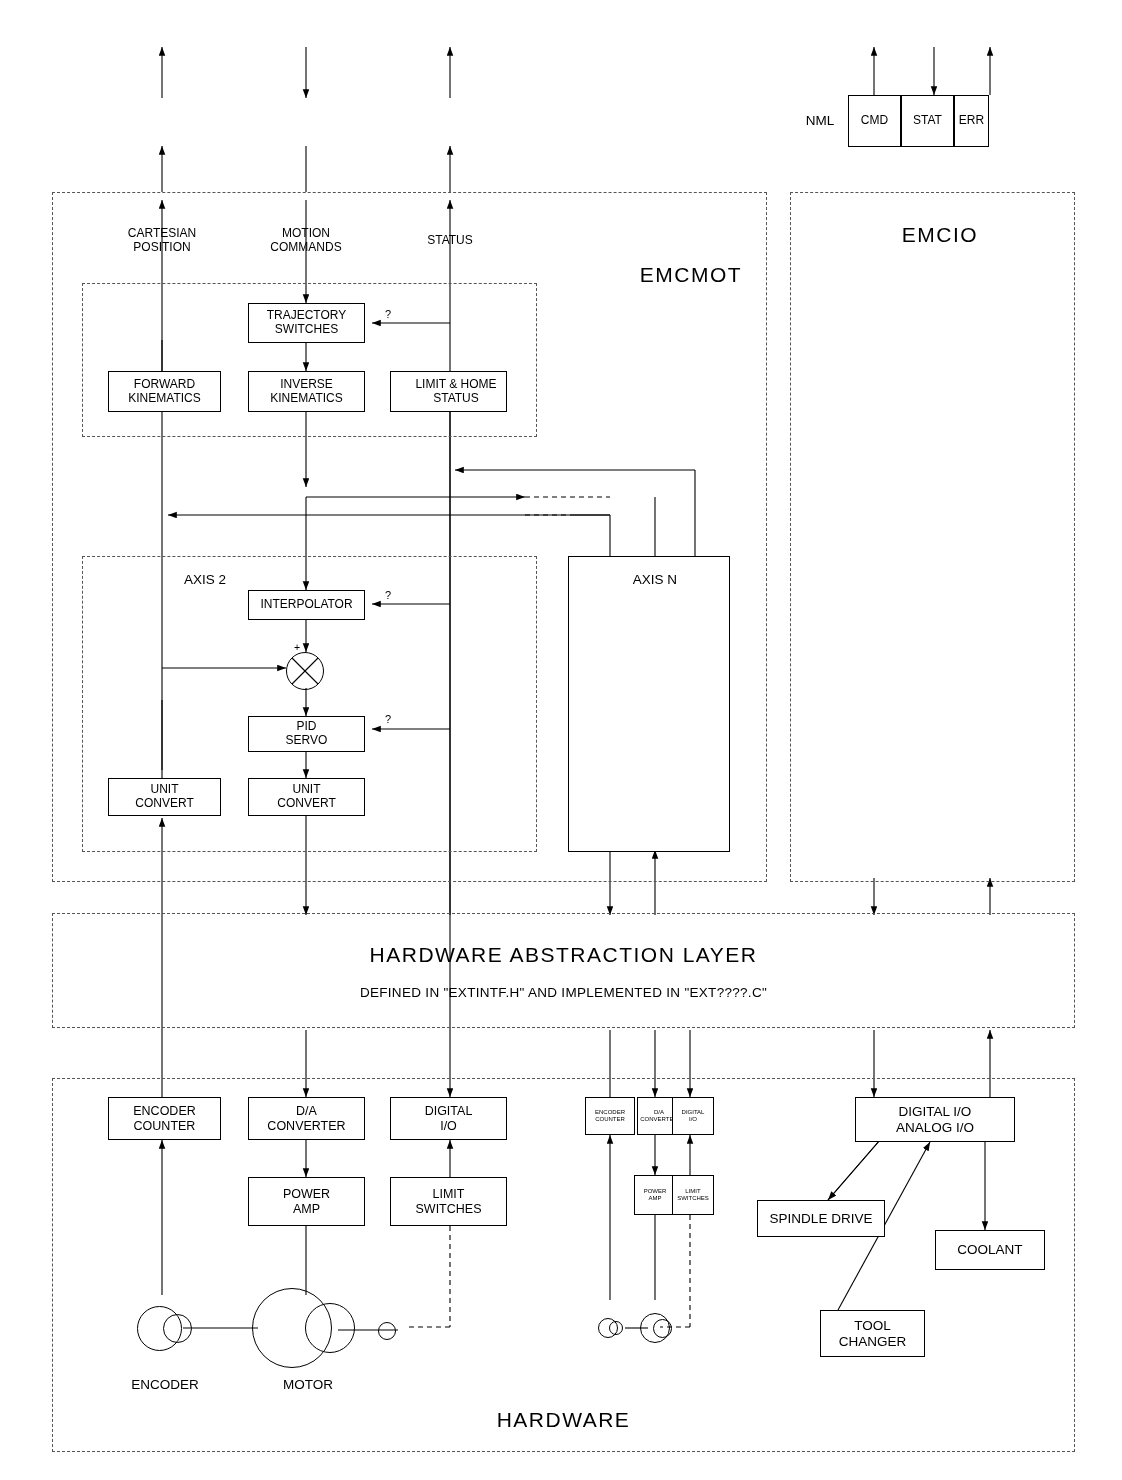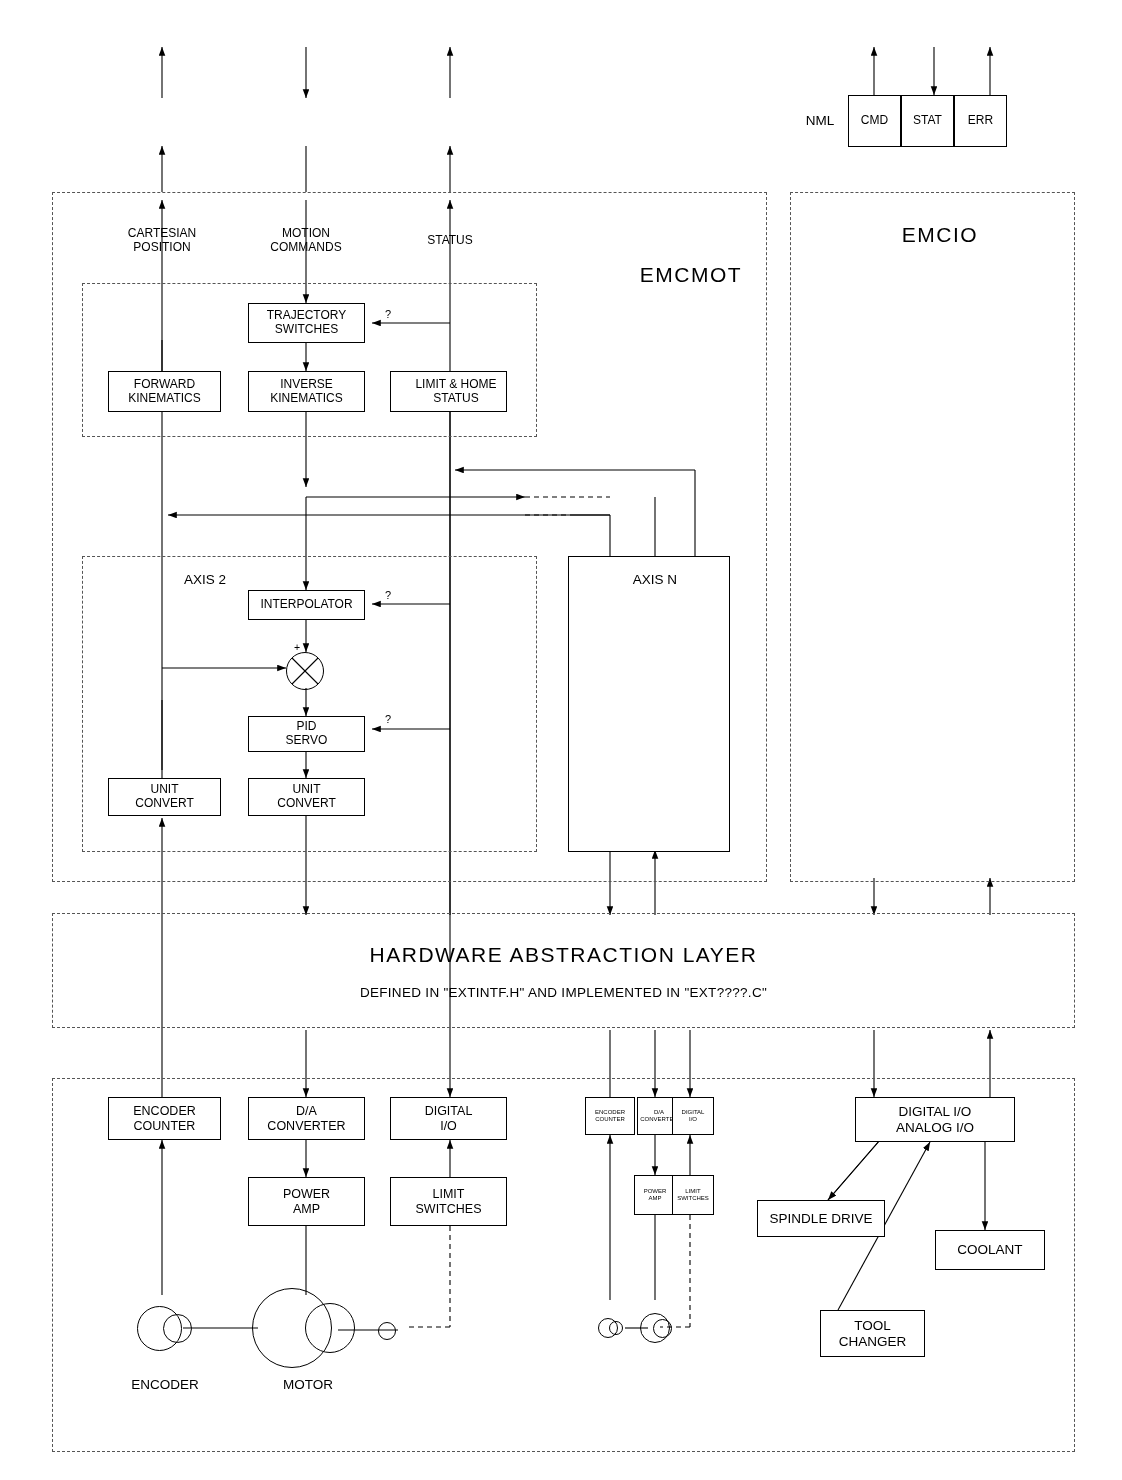--- a/index.html
+++ b/index.html
@@ -139,21 +139,21 @@
   <div class="dashed" style="left:82px;top:283px;width:455px;height:154px;"></div>
   <div class="dashed" style="left:82px;top:556px;width:455px;height:296px;"></div>
   <div class="dashed" style="left:52px;top:913px;width:1023px;height:115px;"></div>
   <div class="dashed" style="left:52px;top:1078px;width:1023px;height:374px;"></div>
   <div class="box" style="left:568px;top:556px;width:162px;height:296px;background:#fff;"></div>
 
 
   <div class="lbl t13" style="left:790px;top:113px;width:60px;">NML</div>
   <div class="box t11" style="left:848px;top:95px;width:53px;height:52px;">CMD</div>
   <div class="box t11" style="left:901px;top:95px;width:53px;height:52px;">STAT</div>
-  <div class="box t11" style="left:954px;top:95px;width:53px;height:52px;">ERR</div>
+  <div class="box t11" style="left:954px;top:95px;width:35px;height:52px;">ERR</div>
 
   <div class="lbl t21" style="left:581px;top:222px;width:220px;margin-top:40px;">EMCMOT</div>
   <div class="lbl t21" style="left:850px;top:222px;width:180px;">EMCIO</div>
 
   <div class="lbl t11" style="left:102px;top:226px;width:120px;">CARTESIAN
 POSITION</div>
   <div class="lbl t11" style="left:246px;top:226px;width:120px;">MOTION
 COMMANDS</div>
   <div class="lbl t11" style="left:400px;top:233px;width:100px;">STATUS</div>
 
@@ -232,14 +232,15 @@
   <div class="circ" style="left:640px;top:1313px;width:30px;height:30px;"></div>
   <div class="circ" style="left:653px;top:1319px;width:19px;height:19px;"></div>
 
   <div class="box t13" style="left:855px;top:1097px;width:160px;height:45px;white-space:pre-line;">DIGITAL I/O
 ANALOG I/O</div>
   <div class="box t13" style="left:757px;top:1200px;width:128px;height:37px;">SPINDLE DRIVE</div>
   <div class="box t13" style="left:935px;top:1230px;width:110px;height:40px;">COOLANT</div>
   <div class="box t13" style="left:820px;top:1310px;width:105px;height:47px;white-space:pre-line;">TOOL
 CHANGER</div>
 
+  <div class="lbl t21" style="left:52px;top:1407px;width:1023px;">HARDWARE</div>
 
 </div>
 
 </body></html>

